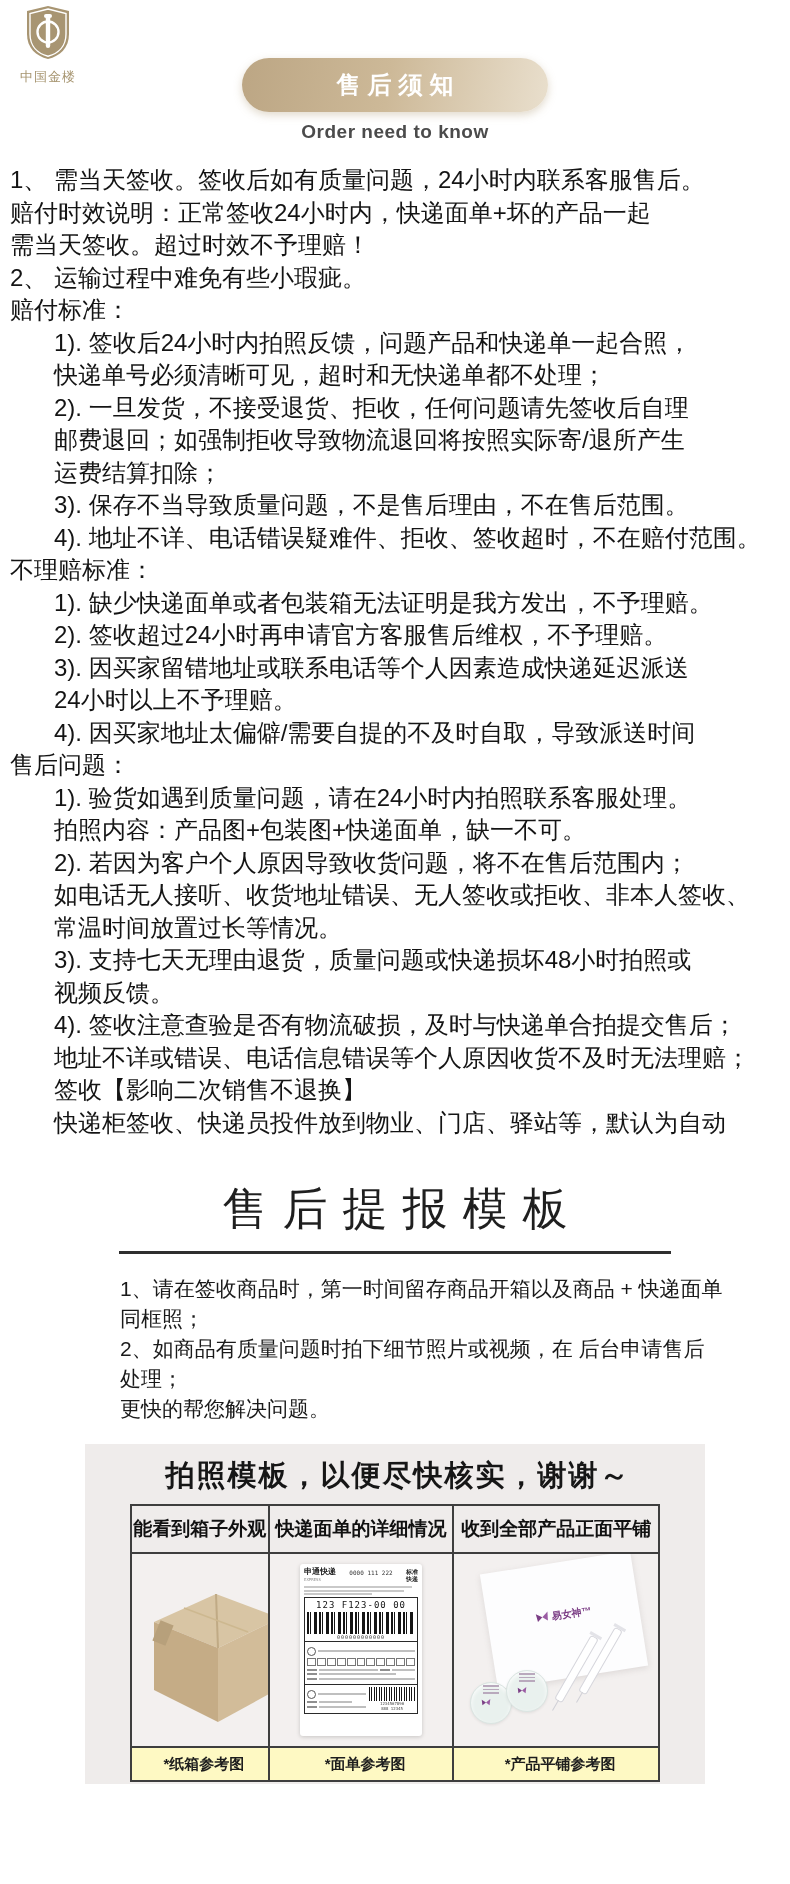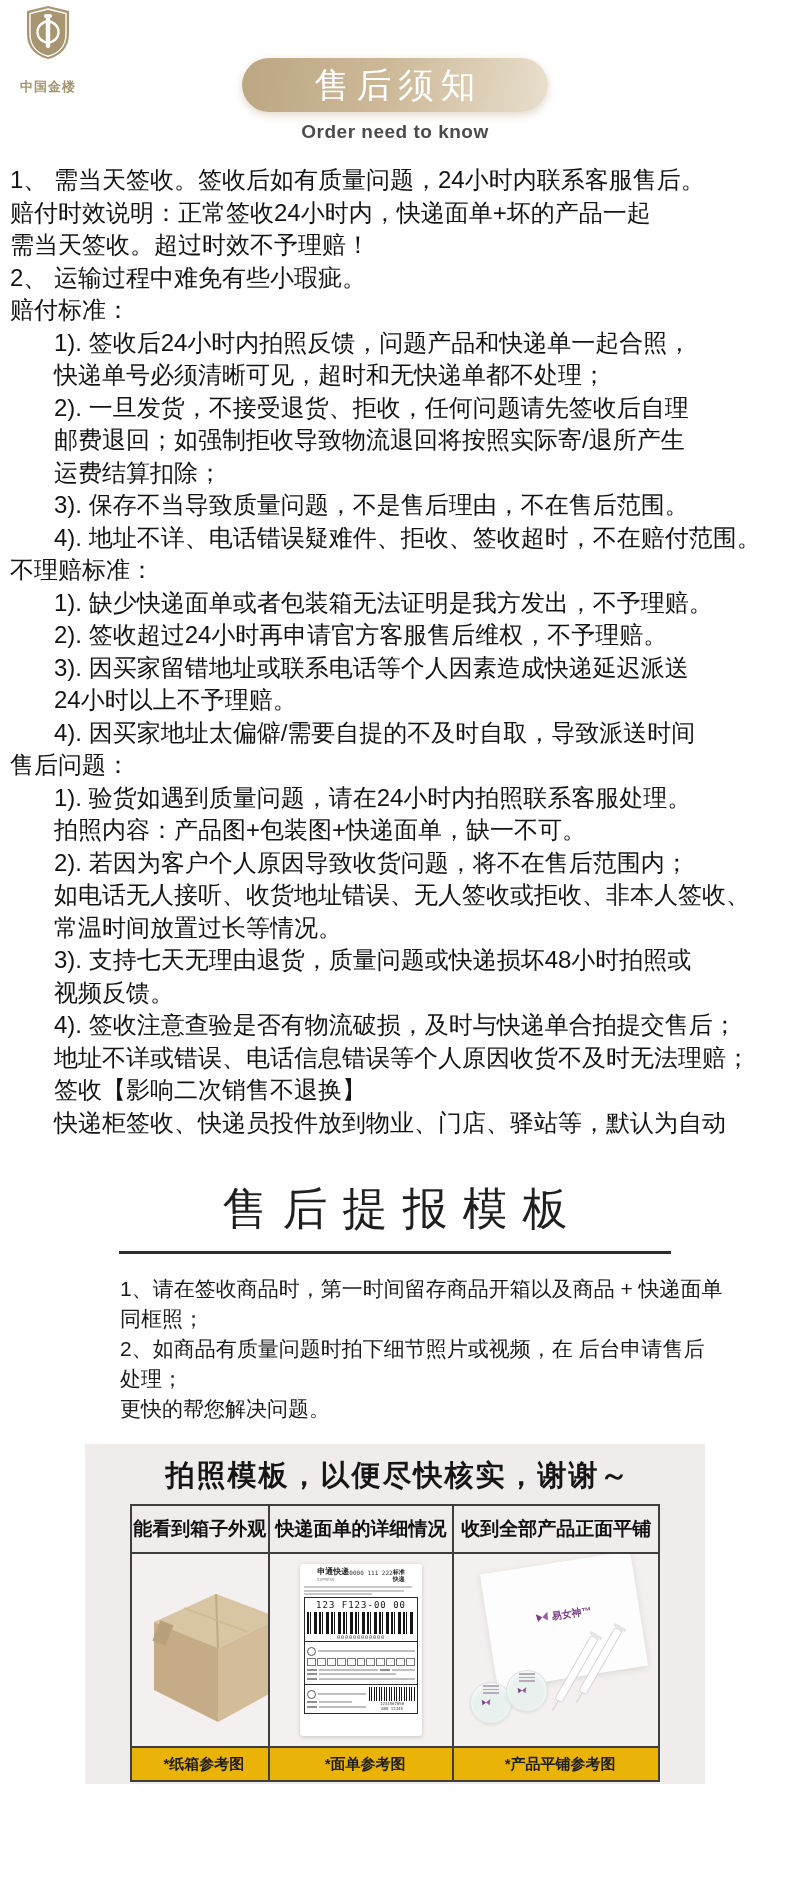--- a/index.html
+++ b/index.html
@@ -3,56 +3,56 @@
 <meta charset="utf-8">
 <style>
   html,body{margin:0;padding:0;}
   body{
     width:790px;height:1884px;position:relative;background:#ffffff;
     font-family:"Liberation Sans","DejaVu Sans",sans-serif;color:#151515;
     overflow:hidden;
   }
   
   .logo-wrap{position:absolute;left:10px;top:5px;width:76px;text-align:center;}
-  .logo-text{color:#a6946f;font-size:13px;margin-top:14px;letter-spacing:1px;font-weight:bold;}
+  .logo-text{color:#a6946f;font-size:13px;margin-top:4px;letter-spacing:1px;}
   
   .banner{
     margin:58px auto 0;width:306px;height:54px;border-radius:30px;
     background:linear-gradient(100deg,#bca684 0%,#cdb998 48%,#e9dfcd 100%);
     display:flex;align-items:center;justify-content:center;
     box-shadow:0 3px 8px rgba(176,156,118,.38);
   }
-  .banner-title{color:#ffffff;font-size:35px;font-weight:normal;letter-spacing:7px;padding-left:7px;text-align:right;}
+  .banner-title{color:#ffffff;font-size:24px;font-weight:bold;letter-spacing:7px;padding-left:7px;text-align:right;}
   .subtitle{text-align:center;margin-top:9px;font-size:19px;font-weight:bold;color:#4b4b4b;letter-spacing:.5px;}
   
   .notice{margin:21px 6px 0 10px;font-size:24px;line-height:32.5px;color:#141414;}
   .notice .tline{white-space:nowrap;}
   .notice .tline.ind{padding-left:44px;}
   
   .template-title{margin-top:40px;text-align:center;font-size:45px;color:#1f1f1f;
     letter-spacing:15px;padding-left:15px;line-height:60px;}
   .template-divider{width:552px;height:3px;background:#2e2e2e;margin:12px auto 0;}
   .template-list{margin:20px 0 0 120px;width:566px;font-size:21px;line-height:30px;color:#1a1a1a;}
   .template-list .tline{white-space:nowrap;}
   
   .photo-panel{margin:20px auto 0;width:620px;height:340px;background:#efeceb;}
   .panel-title{padding-top:12px;text-align:center;font-size:29px;font-weight:bold;color:#161616;letter-spacing:2px;padding-left:6px;}
   .photo-table{margin:8px auto 10px;width:530px;border-collapse:collapse;table-layout:fixed;}
   .photo-table td{border:2px solid #3e3e3e;padding:0;text-align:center;vertical-align:middle;}
   .col1{width:26%;}.col2{width:35%;}.col3{width:39%;}
   .th-row td{height:46px;font-size:19px;font-weight:bold;color:#111;background:#efeceb;}
   .img-row td{height:192px;background:#f3f0ef;}
-  .cap-row td{height:32px;font-size:15px;font-weight:bold;color:#1d1d1d;background:#eab308;padding-left:8px;}
+  .cap-row td{height:32px;font-size:15px;font-weight:bold;color:#1d1d1d;background:#fef9c3;padding-left:8px;}
   
   .imgbox{position:relative;width:100%;height:192px;overflow:hidden;}
   
   .label{position:absolute;left:50%;top:10px;transform:translateX(-50%);width:122px;height:172px;
     background:#ffffff;border-radius:3px;box-shadow:0 1px 4px rgba(0,0,0,.18);padding:4px 4px;box-sizing:border-box;
     text-align:left;font-family:"DejaVu Sans Mono","Liberation Mono",monospace;}
-  .lab-head{display:flex;justify-content:center;align-items:flex-start;}
+  .lab-head{display:flex;justify-content:space-between;align-items:flex-start;}
   .lab-courier{font-size:8px;font-weight:bold;color:#222;line-height:8px;}
   .lab-courier small{display:block;font-size:4px;color:#888;font-weight:normal;}
   .lab-num{font-size:6px;color:#333;margin-top:1px;}
   .lab-serv{font-size:6px;color:#222;text-align:right;line-height:7px;font-weight:bold;}
   .lab-addr{margin-top:2px;}
   .lab-addr i{display:block;height:2px;background:#c9c9c9;margin:1.5px 0;}
   .lab-main{border:1px solid #2a2a2a;margin-top:2px;padding:2px 2px 1px;}
   .lab-code{font-size:9px;letter-spacing:1px;color:#111;text-align:center;}
   .barcode{height:22px;margin-top:2px;
     background:repeating-linear-gradient(90deg,#141414 0 2px,#fff 2px 3px,#141414 3px 4px,#fff 4px 7px,#141414 7px 10px,#fff 10px 12px);}

